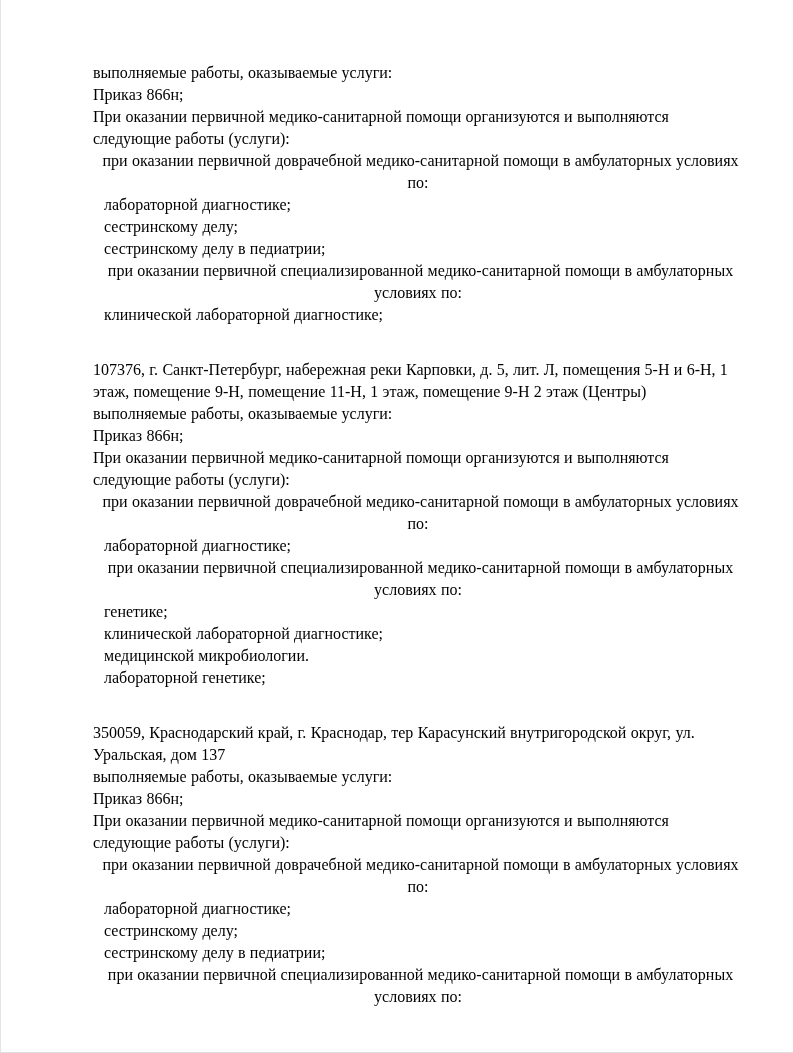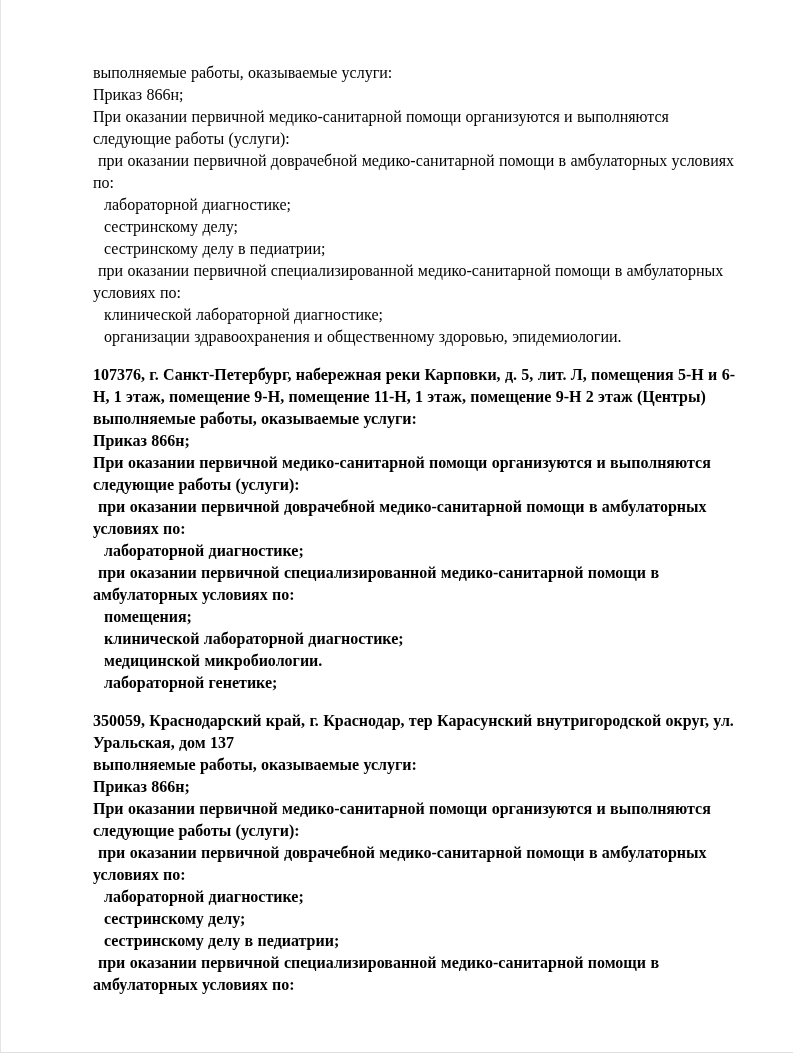--- a/index.html
+++ b/index.html
@@ -19,61 +19,59 @@
     height: 1053px;
     background: #ffffff;
     border-left: 1px solid #e4e4e4;
     border-bottom: 1px solid #dedede;
     padding: 62px 51px 0 92px;
   }
   .license-text {
     width: 650px;
   }
   .doc-section + .doc-section {
-    margin-top: 16px;
-    font-weight: bold;
+    margin-top: 33px;
   }
   .line {
     margin: 0;
     padding: 0;
     font-size: 16px;
     line-height: 22px;
     color: #000000;
     word-spacing: 0.02em;
   }
   .indent-0 { text-indent: 0; }
-  .indent-1 { text-indent: 5px; }
+  .indent-1 { text-indent: 5px; text-align: center; }
   .indent-2 { text-indent: 11px; }
 </style>
 </head>
 <body>
 
 <main class="page">
   <div class="license-text">
       <div class="doc-section">
         <p class="line indent-0">выполняемые работы, оказываемые услуги:</p>
         <p class="line indent-0">Приказ 866н;</p>
         <p class="line indent-0">При оказании первичной медико-санитарной помощи организуются и выполняются следующие работы (услуги):</p>
         <p class="line indent-1">при оказании первичной доврачебной медико-санитарной помощи в амбулаторных условиях по:</p>
         <p class="line indent-2">лабораторной диагностике;</p>
         <p class="line indent-2">сестринскому делу;</p>
         <p class="line indent-2">сестринскому делу в педиатрии;</p>
         <p class="line indent-1">при оказании первичной специализированной медико-санитарной помощи в амбулаторных условиях по:</p>
         <p class="line indent-2">клинической лабораторной диагностике;</p>
-        <p class="line indent-2">организации здравоохранения и общественному здоровью, эпидемиологии.</p>
       </div>
       <div class="doc-section">
         <p class="line indent-0">107376, г. Санкт-Петербург, набережная реки Карповки, д. 5, лит. Л, помещения 5-Н и 6-Н, 1 этаж, помещение 9-Н, помещение 11-Н, 1 этаж, помещение 9-Н 2 этаж (Центры)</p>
         <p class="line indent-0">выполняемые работы, оказываемые услуги:</p>
         <p class="line indent-0">Приказ 866н;</p>
         <p class="line indent-0">При оказании первичной медико-санитарной помощи организуются и выполняются следующие работы (услуги):</p>
         <p class="line indent-1">при оказании первичной доврачебной медико-санитарной помощи в амбулаторных условиях по:</p>
         <p class="line indent-2">лабораторной диагностике;</p>
         <p class="line indent-1">при оказании первичной специализированной медико-санитарной помощи в амбулаторных условиях по:</p>
-        <p class="line indent-2">помещения;</p>
+        <p class="line indent-2">генетике;</p>
         <p class="line indent-2">клинической лабораторной диагностике;</p>
         <p class="line indent-2">медицинской микробиологии.</p>
         <p class="line indent-2">лабораторной генетике;</p>
       </div>
       <div class="doc-section">
         <p class="line indent-0">350059, Краснодарский край, г. Краснодар, тер Карасунский внутригородской округ, ул. Уральская, дом 137</p>
         <p class="line indent-0">выполняемые работы, оказываемые услуги:</p>
         <p class="line indent-0">Приказ 866н;</p>
         <p class="line indent-0">При оказании первичной медико-санитарной помощи организуются и выполняются следующие работы (услуги):</p>
         <p class="line indent-1">при оказании первичной доврачебной медико-санитарной помощи в амбулаторных условиях по:</p>

